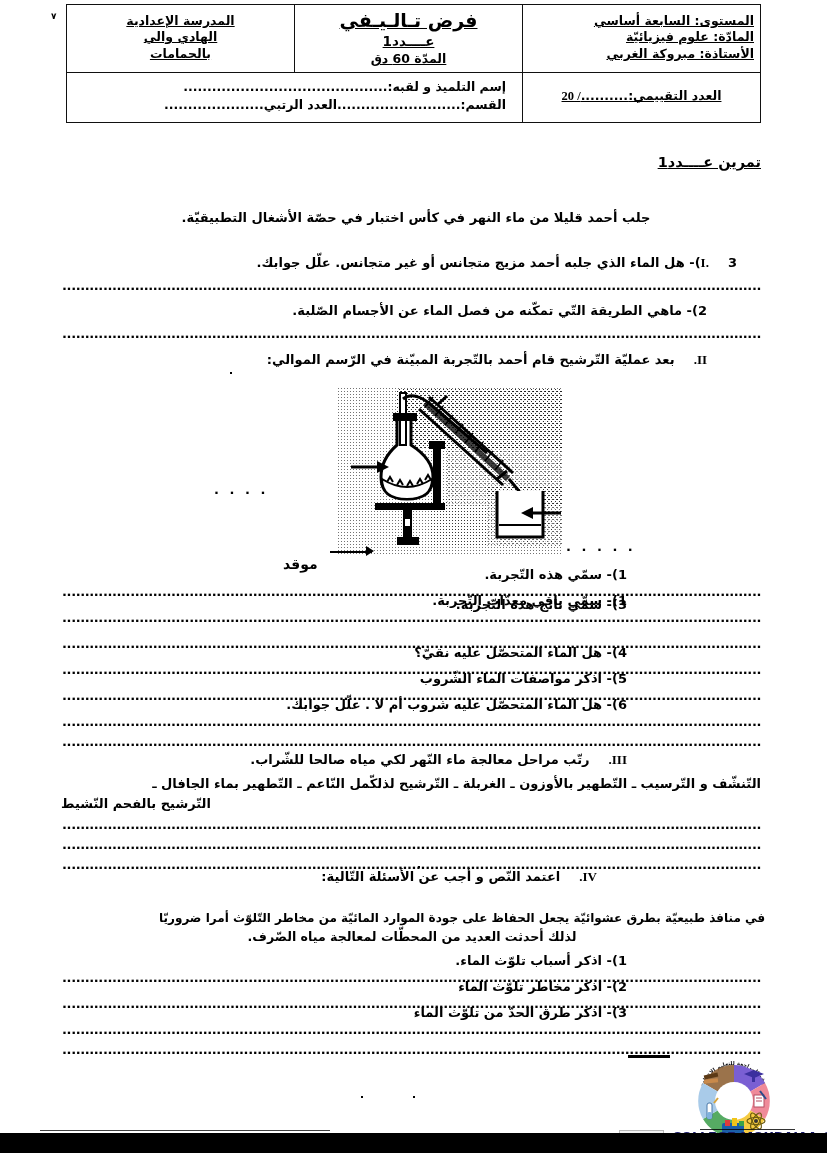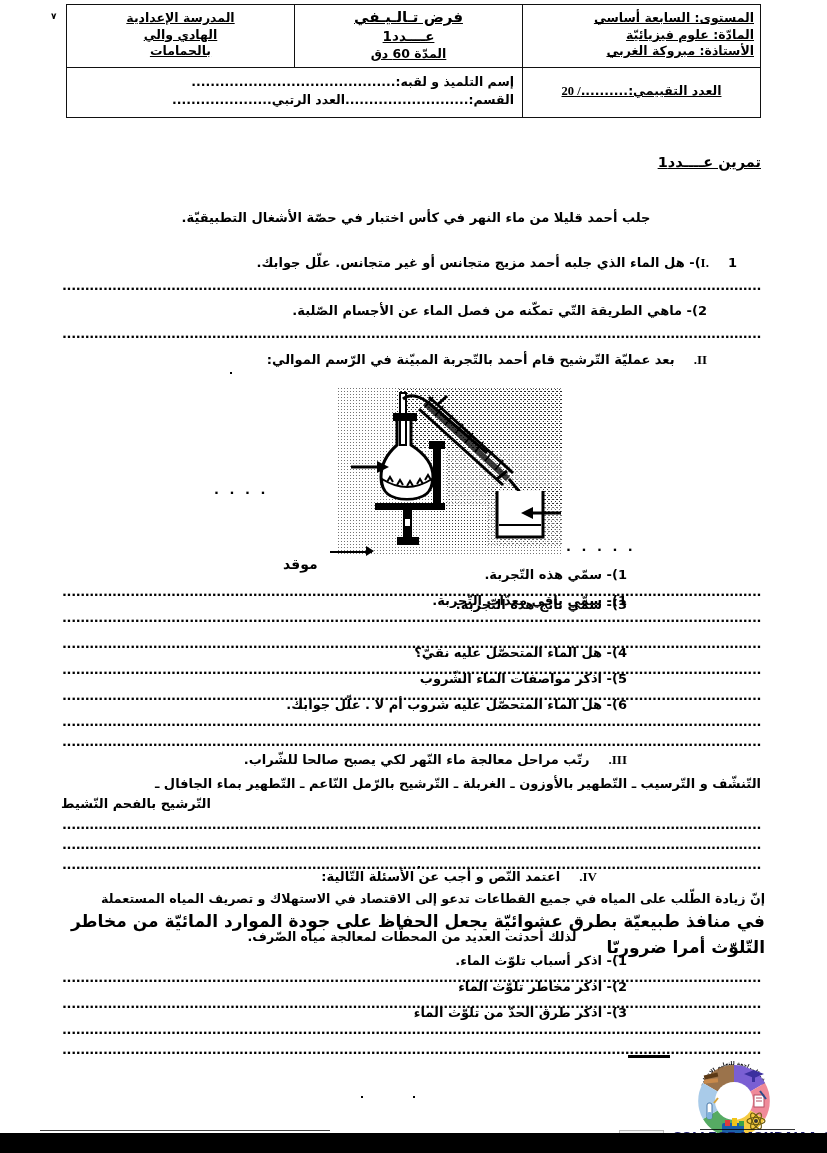--- a/index.html
+++ b/index.html
@@ -70,28 +70,28 @@
     vertical-align: middle;
     font-weight: bold;
     line-height: 1.32;
     font-size: 12.5px;
   }
   .hdr-cell-school { width: 215px; text-align: center; }
   .hdr-cell-test   { width: 215px; text-align: center; }
   .hdr-cell-info   { width: 225px; text-align: right; }
 
   .hdr-line { display: block; white-space: nowrap; text-decoration: underline; }
-  .test-title { font-size: 15px; letter-spacing: .5px; }
+  .test-title { font-size: 19px; letter-spacing: .5px; }
   .test-num   { font-size: 13.5px; }
   .test-dur   { font-size: 12.5px; }
 
   .hdr-row2 td { padding: 5px 8px 8px 8px; }
   .ident-cell { text-align: right; font-size: 12px; }
   .score-cell { text-align: center; font-size: 12.5px; }
-  .ident-line { display: block; white-space: nowrap; margin: 1px 0; }
+  .ident-line { display: block; white-space: nowrap; margin: 1px 8px; }
   .dots-inline { letter-spacing: -0.5px; }
 
   
   .blk {
     position: absolute;
     font-size: 13px;
     font-weight: bold;
     line-height: 1.5;
   }
   .ex-title {
@@ -269,21 +269,21 @@
   </tbody>
     </table>
 
   <div class="blk ex-title" style="right:66px; top:152px;">تمرين عــــدد1</div>
 
   <div class="blk intro-line" style="right:66px; top:208px; width:690px; text-align:center;">جلب أحمد قليلا من ماء النهر في كأس اختبار في حصّة الأشغال التطبيقيّة.</div>
 
   <div class="qrow" style="right:90px; top:255px;">
     <span class="lat">I.</span>
     <span style="display:inline-block; width:10px;"></span>
-    <span>1)- هل الماء الذي جلبه أحمد مزيج متجانس أو غير متجانس. علّل جوابك.</span>
+    <span>3)- هل الماء الذي جلبه أحمد مزيج متجانس أو غير متجانس. علّل جوابك.</span>
   </div>
   <div class="dotline" style="right:66px; top:281px; width:700px;">..........................................................................................................................................................</div>
 
   <div class="qrow" style="right:120px; top:303px;margin-left:40px;">
     <span>2)- ماهي الطريقة التّي تمكّنه من فصل الماء عن الأجسام الصّلبة.</span>
   </div>
   <div class="dotline" style="right:66px; top:329px; width:700px;">..........................................................................................................................................................</div>
 
   <div class="qrow" style="right:120px; top:352px;">
     <span class="lat">II.</span>
@@ -391,37 +391,36 @@
   <div class="qrow" style="right:200px; top:671px;">5)- اذكر مواصفات الماء الشّروب</div>
   <div class="dotline" style="right:66px; top:691px; width:700px;">..........................................................................................................................................................</div>
 
   <div class="qrow" style="right:200px; top:697px;">6)- هل الماء المتحصّل عليه شروب أم لا . علّل جوابك.</div>
   <div class="dotline" style="right:66px; top:717px; width:700px;">..........................................................................................................................................................</div>
   <div class="dotline" style="right:66px; top:737px; width:700px;">..........................................................................................................................................................</div>
 
   <div class="qrow" style="right:200px; top:752px;">
     <span class="lat">III.</span>
     <span style="display:inline-block; width:10px;"></span>
-    <span>رتّب مراحل معالجة ماء النّهر لكي يصبح صالحا للشّراب.</span>
-  </div>
-  <div class="blk" style="right:66px; top:774px; width:700px; text-align:right;">التّنشّف و التّرسيب ـ التّطهير بالأوزون ـ الغربلة ـ التّرشيح بالرّمل النّاعم ـ التّطهير بماء الجافال ـ</div>
+    <span>رتّب مراحل معالجة ماء النّهر لكي مياه صالحا للشّراب.</span>
+  </div>
+  <div class="blk" style="right:66px; top:774px; width:700px; text-align:right;">التّنشّف و التّرسيب ـ التّطهير بالأوزون ـ الغربلة ـ التّرشيح لذلكّمل النّاعم ـ التّطهير بماء الجافال ـ</div>
   <div class="blk" style="right:66px; top:794px; width:700px; text-align:left;">التّرشيح بالفحم النّشيط</div>
 
   <div class="dotline" style="right:66px; top:820px; width:700px;">..........................................................................................................................................................</div>
   <div class="dotline" style="right:66px; top:840px; width:700px;">..........................................................................................................................................................</div>
   <div class="dotline" style="right:66px; top:860px; width:700px;">..........................................................................................................................................................</div>
 
   <div class="qrow" style="right:230px; top:869px;">
     <span class="lat">IV.</span>
     <span style="display:inline-block; width:10px;"></span>
     <span>اعتمد النّص و أجب عن الأسئلة التّالية:</span>
   </div>
 
-  <div class="blk" style="right:62px; top:890px; width:706px; text-align:right; font-size:12.6px;">إنّ زيادة الطّلب على المياه في جميع القطاعات تدعو إلى الاقتصاد في الاستهلاك و تصريف المياه المستعملة</div>
-  <div class="blk" style="right:62px; top:909px; width:706px; text-align:right; font-size:17px;">في منافذ طبيعيّة بطرق عشوائيّة يجعل الحفاظ على جودة الموارد المائيّة من مخاطر التّلوّث أمرا ضروريّا</div>
+  <div class="blk" style="right:62px; top:909px; width:706px; text-align:right; font-size:12px;">في منافذ طبيعيّة بطرق عشوائيّة يجعل الحفاظ على جودة الموارد المائيّة من مخاطر التّلوّث أمرا ضروريّا</div>
   <div class="blk" style="right:62px; top:928px; width:706px; text-align:center; font-size:12.6px;">لذلك أحدثت العديد من المحطّات لمعالجة مياه الصّرف.</div>
 
   <div class="qrow" style="right:200px; top:953px;">1)- اذكر أسباب تلوّث الماء.</div>
   <div class="dotline" style="right:66px; top:973px; width:700px;">..........................................................................................................................................................</div>
 
   <div class="qrow" style="right:200px; top:979px;margin-left:12px;">2)- اذكر مخاطر تلوّث الماء</div>
   <div class="dotline" style="right:66px; top:999px; width:700px;">..........................................................................................................................................................</div>
 
   <div class="qrow" style="right:200px; top:1005px;">3)- اذكر  طرق الحدّ من تلوّث الماء</div>
   <div class="dotline" style="right:66px; top:1025px; width:700px;">..........................................................................................................................................................</div>

